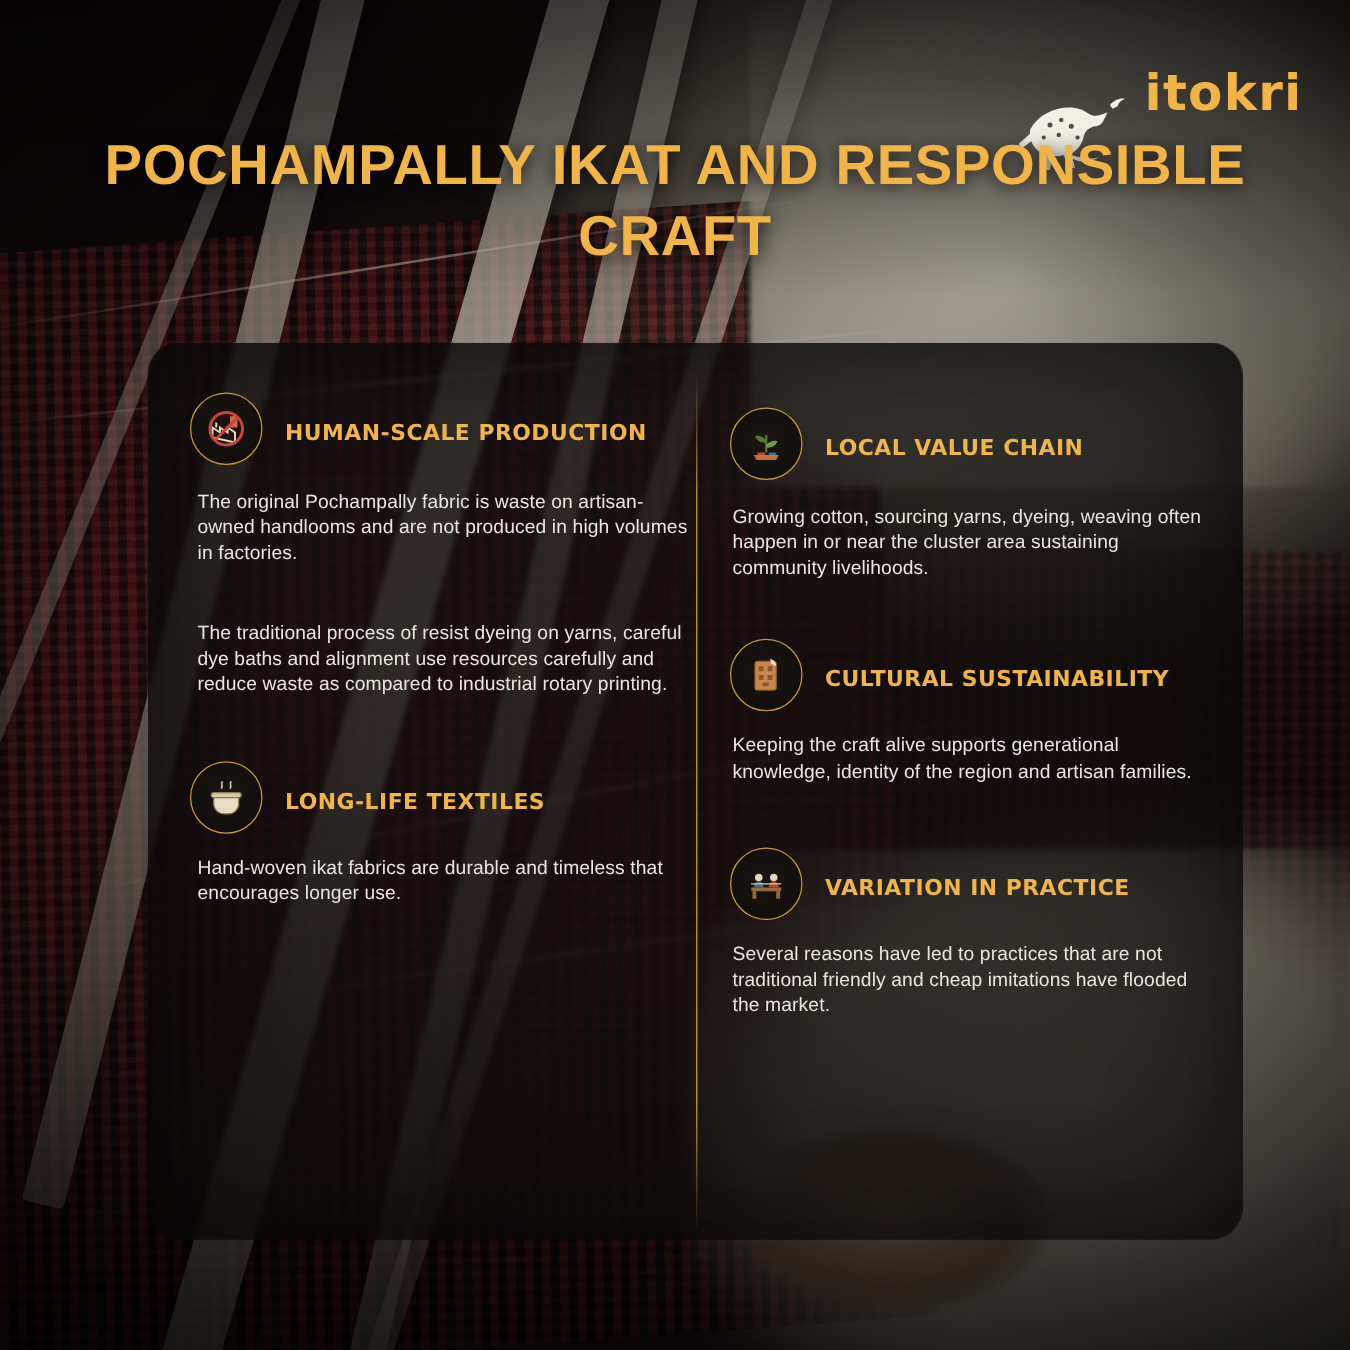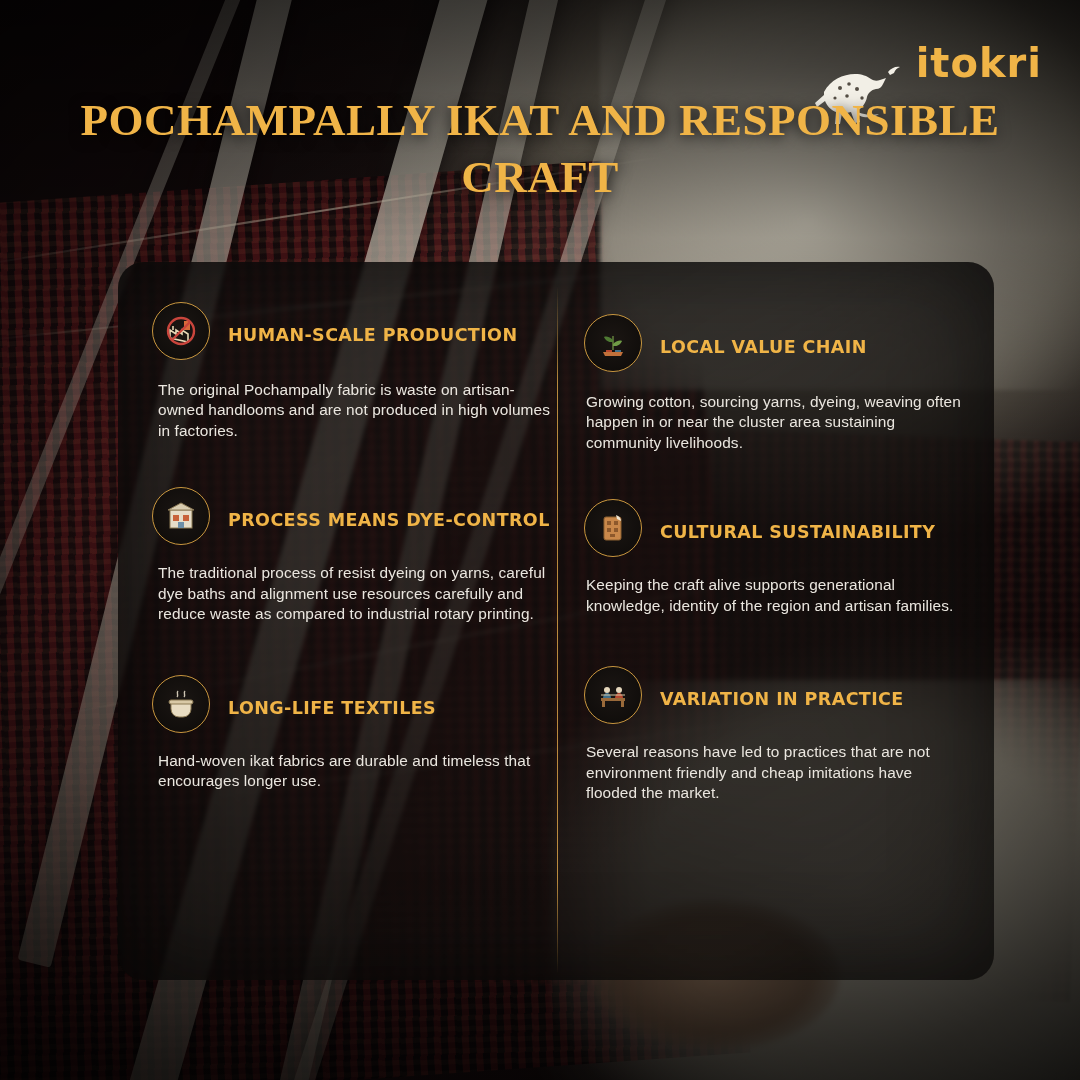--- a/index.html
+++ b/index.html
@@ -101,21 +101,21 @@
   }
 
   .vignette {
     position: absolute; inset: 0;
     background:
       radial-gradient(ellipse 85% 75% at 50% 50%, rgba(0,0,0,0) 25%, rgba(0,0,0,0.45) 70%, rgba(0,0,0,0.82) 100%),
       linear-gradient(180deg, rgba(0,0,0,0.45) 0%, rgba(0,0,0,0.05) 22%, rgba(0,0,0,0.25) 72%, rgba(0,0,0,0.6) 100%);
   }
 
   
-  .content { position: absolute; inset: 0; }
+  .content { position: absolute; inset: 0; margin-top: 12px; }
 
   .logo {
     position: absolute; right: 38px; top: 40px;
     font-size: 40px; font-weight: 700; letter-spacing: 1px;
     color: #f0b447;
     font-family: "DejaVu Sans", sans-serif;
   }
 
   .leopard {
     position: absolute; right: 168px; top: 48px;
@@ -125,21 +125,21 @@
   .title {
     position: absolute; left: 0; right: 0; top: 92px;
     text-align: center;
     color: #f0b447;
     font-size: 45px;
     font-weight: 700;
     letter-spacing: 0.5px;
     line-height: 1.26;
     text-transform: uppercase;
     text-shadow: 0 2px 14px rgba(0,0,0,0.75);
-    font-family: Liberation Serif, serif;
+    font-family: Liberation Sans, sans-serif;
   }
 
   .panel {
     position: absolute;
     left: 118px; top: 262px;
     width: 876px; height: 718px;
     border-radius: 26px;
     background: linear-gradient(150deg, rgba(18,16,15,0.80) 0%, rgba(14,12,11,0.72) 45%, rgba(20,17,15,0.66) 100%);
     box-shadow: inset 0 0 90px rgba(0,0,0,0.55);
     backdrop-filter: blur(2px);
@@ -263,32 +263,20 @@
               <circle cx="19" cy="19" r="13" fill="none" stroke="#c9453c" stroke-width="2.4"></circle>
               <line x1="10" y1="28" x2="28" y2="10" stroke="#c9453c" stroke-width="2.4"></line>
             </svg>
           </span>
           <span class="item-title">HUMAN-SCALE PRODUCTION</span>
         </div>
         <p class="item-body">The original Pochampally fabric is waste on artisan-owned handlooms and are not produced in high volumes in factories.</p>
       </div>
 
       <div class="item row2">
-        <div class="item-head">
-          <span class="icon-circle">
-            <svg width="40" height="40" viewBox="0 0 40 40">
-              <rect x="9" y="14" width="22" height="18" fill="#e6ddc8" stroke="#8c7a55"></rect>
-              <path d="M7 14l13-7 13 7z" fill="#d8ccb0" stroke="#8c7a55"></path>
-              <rect x="12" y="19" width="6" height="6" fill="#c8623a"></rect>
-              <rect x="22" y="19" width="6" height="6" fill="#c8623a"></rect>
-              <rect x="17" y="26" width="6" height="6" fill="#6d8fa8"></rect>
-            </svg>
-          </span>
-          <span class="item-title">PROCESS MEANS DYE-CONTROL</span>
-        </div>
         <p class="item-body">The traditional process of resist dyeing on yarns, careful dye baths and alignment use resources carefully and reduce waste as compared to industrial rotary printing.</p>
       </div>
 
       <div class="item row3">
         <div class="item-head">
           <span class="icon-circle">
             <svg width="38" height="38" viewBox="0 0 38 38">
               <path d="M9 18h20v6a8 8 0 0 1-8 8h-4a8 8 0 0 1-8-8z" fill="#e8dcc2" stroke="#8c7a55"></path>
               <rect x="7" y="15" width="24" height="4" rx="2" fill="#d9c9a6" stroke="#8c7a55"></rect>
               <path d="M15 12c2-2-1-4 1-6M22 12c2-2-1-4 1-6" fill="none" stroke="#cfc6b4" stroke-width="1.4"></path>
@@ -349,19 +337,19 @@
               <rect x="27" y="25" width="3" height="6" fill="#9a6a3a"></rect>
               <circle cx="13" cy="14" r="3" fill="#e6d8bd"></circle>
               <path d="M9 22c0-3 2-5 4-5s4 2 4 5z" fill="#3f6f8a"></path>
               <circle cx="25" cy="14" r="3" fill="#e6d8bd"></circle>
               <path d="M21 22c0-3 2-5 4-5s4 2 4 5z" fill="#b8472f"></path>
               <path d="M7 19h24" stroke="#d8c9a4" stroke-width="1" fill="none"></path>
             </svg>
           </span>
           <span class="item-title">VARIATION IN PRACTICE</span>
         </div>
-        <p class="item-body">Several reasons have led to practices that are not environment friendly and cheap imitations have flooded the market.</p>
+        <p class="item-body">Several reasons have led to practices that are not traditional friendly and cheap imitations have flooded the market.</p>
       </div>
 
     </div>
 
   </div>
 </div>
 
 </body></html>

